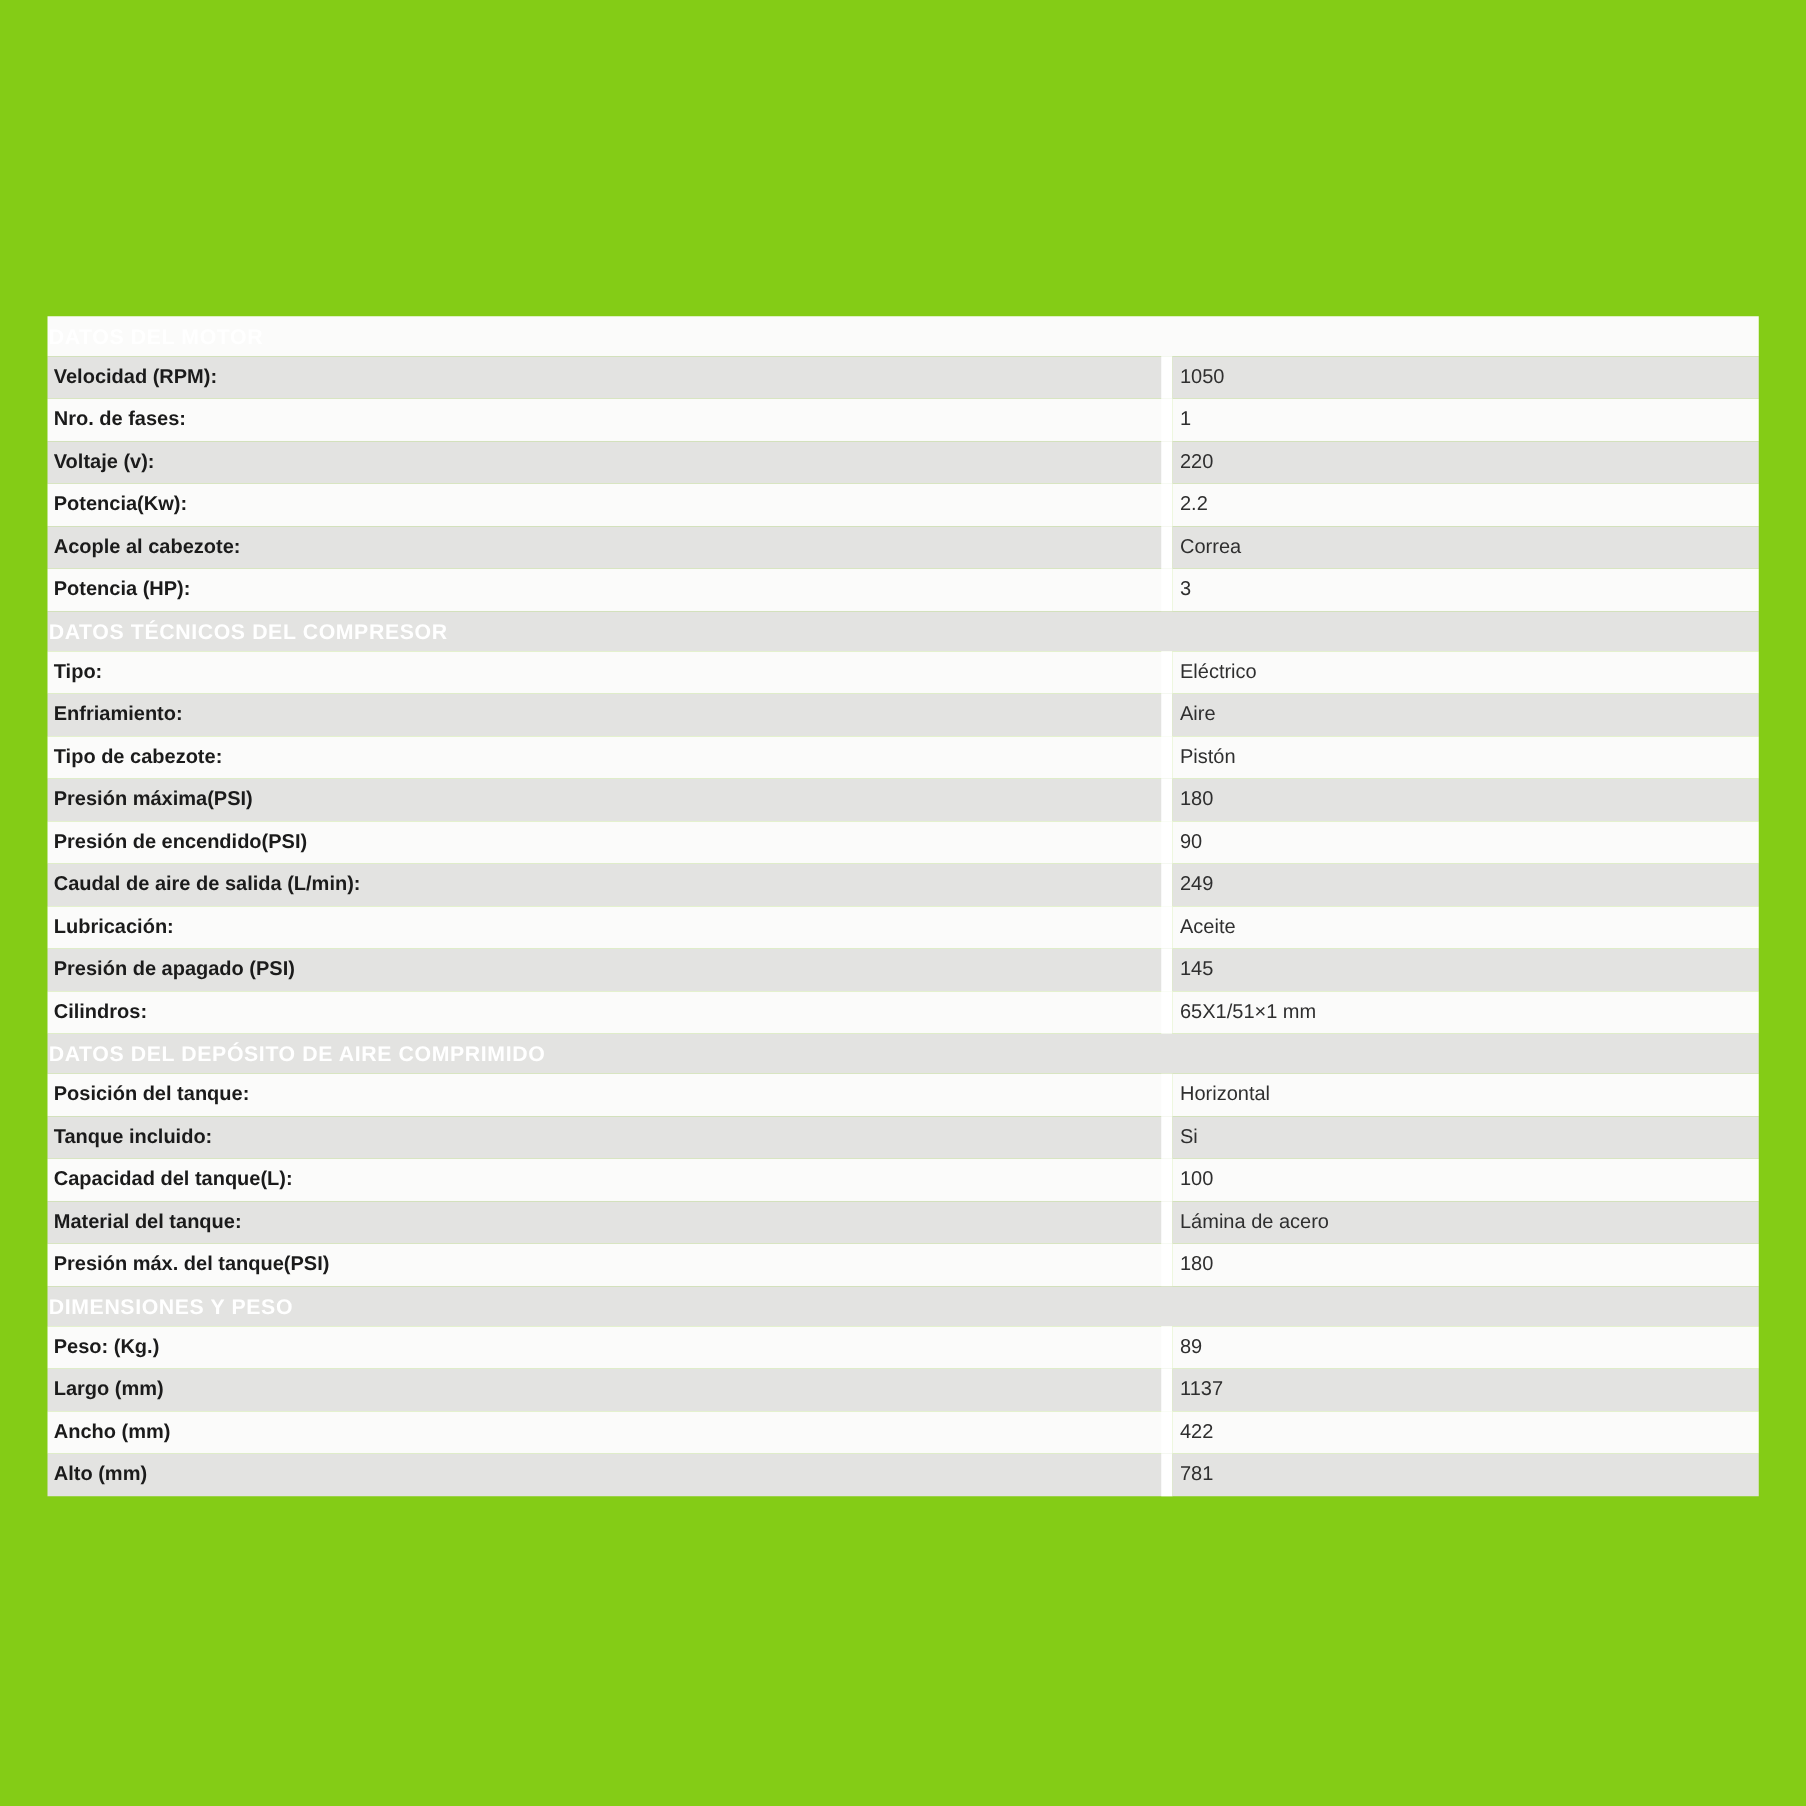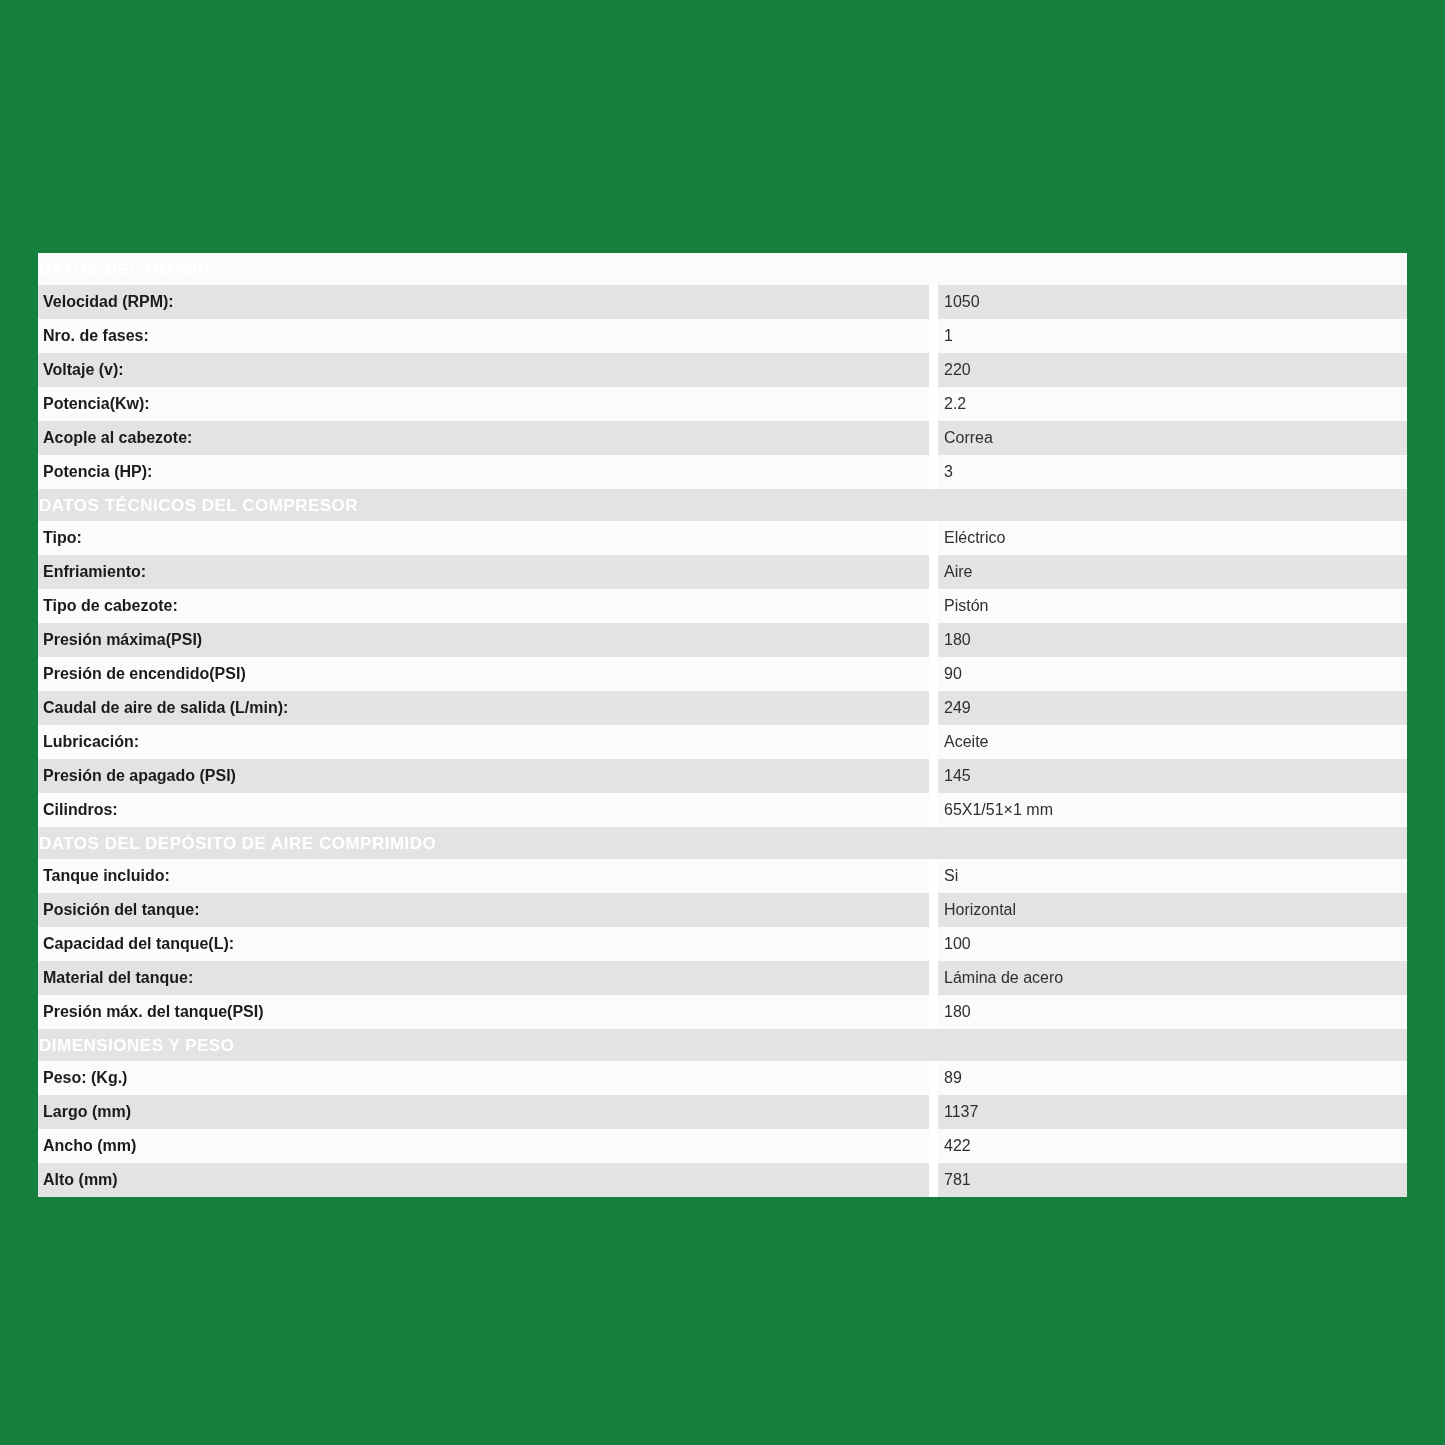--- a/index.html
+++ b/index.html
@@ -4,21 +4,21 @@
 <style>
   html, body {
     margin: 0;
     padding: 0;
     background: #ffffff;
   }
   .page {
     position: relative;
     width: 1445px;
     height: 1445px;
-    background: #15803d;
+    background: #84cc16;
     font-family: "Liberation Sans", "DejaVu Sans", sans-serif;
   }
   .spec-table-wrap {
     position: absolute;
     left: 38px;
     top: 253px;
     width: 1369px;
   }
   table.spec-table {
     border-collapse: separate;
@@ -143,26 +143,26 @@
             <td class="spec-value">145</td>
           </tr>
           <tr>
             <td class="spec-label">Cilindros:</td>
             <td class="spec-value">65X1/51×1 mm</td>
           </tr>
           <tr class="section-header">
             <td colspan="2">DATOS DEL DEPÓSITO DE AIRE COMPRIMIDO</td>
           </tr>
           <tr>
+            <td class="spec-label">Posición del tanque:</td>
+            <td class="spec-value">Horizontal</td>
+          </tr>
+          <tr>
             <td class="spec-label">Tanque incluido:</td>
             <td class="spec-value">Si</td>
-          </tr>
-          <tr>
-            <td class="spec-label">Posición del tanque:</td>
-            <td class="spec-value">Horizontal</td>
           </tr>
           <tr>
             <td class="spec-label">Capacidad del tanque(L):</td>
             <td class="spec-value">100</td>
           </tr>
           <tr>
             <td class="spec-label">Material del tanque:</td>
             <td class="spec-value">Lámina de acero</td>
           </tr>
           <tr>

